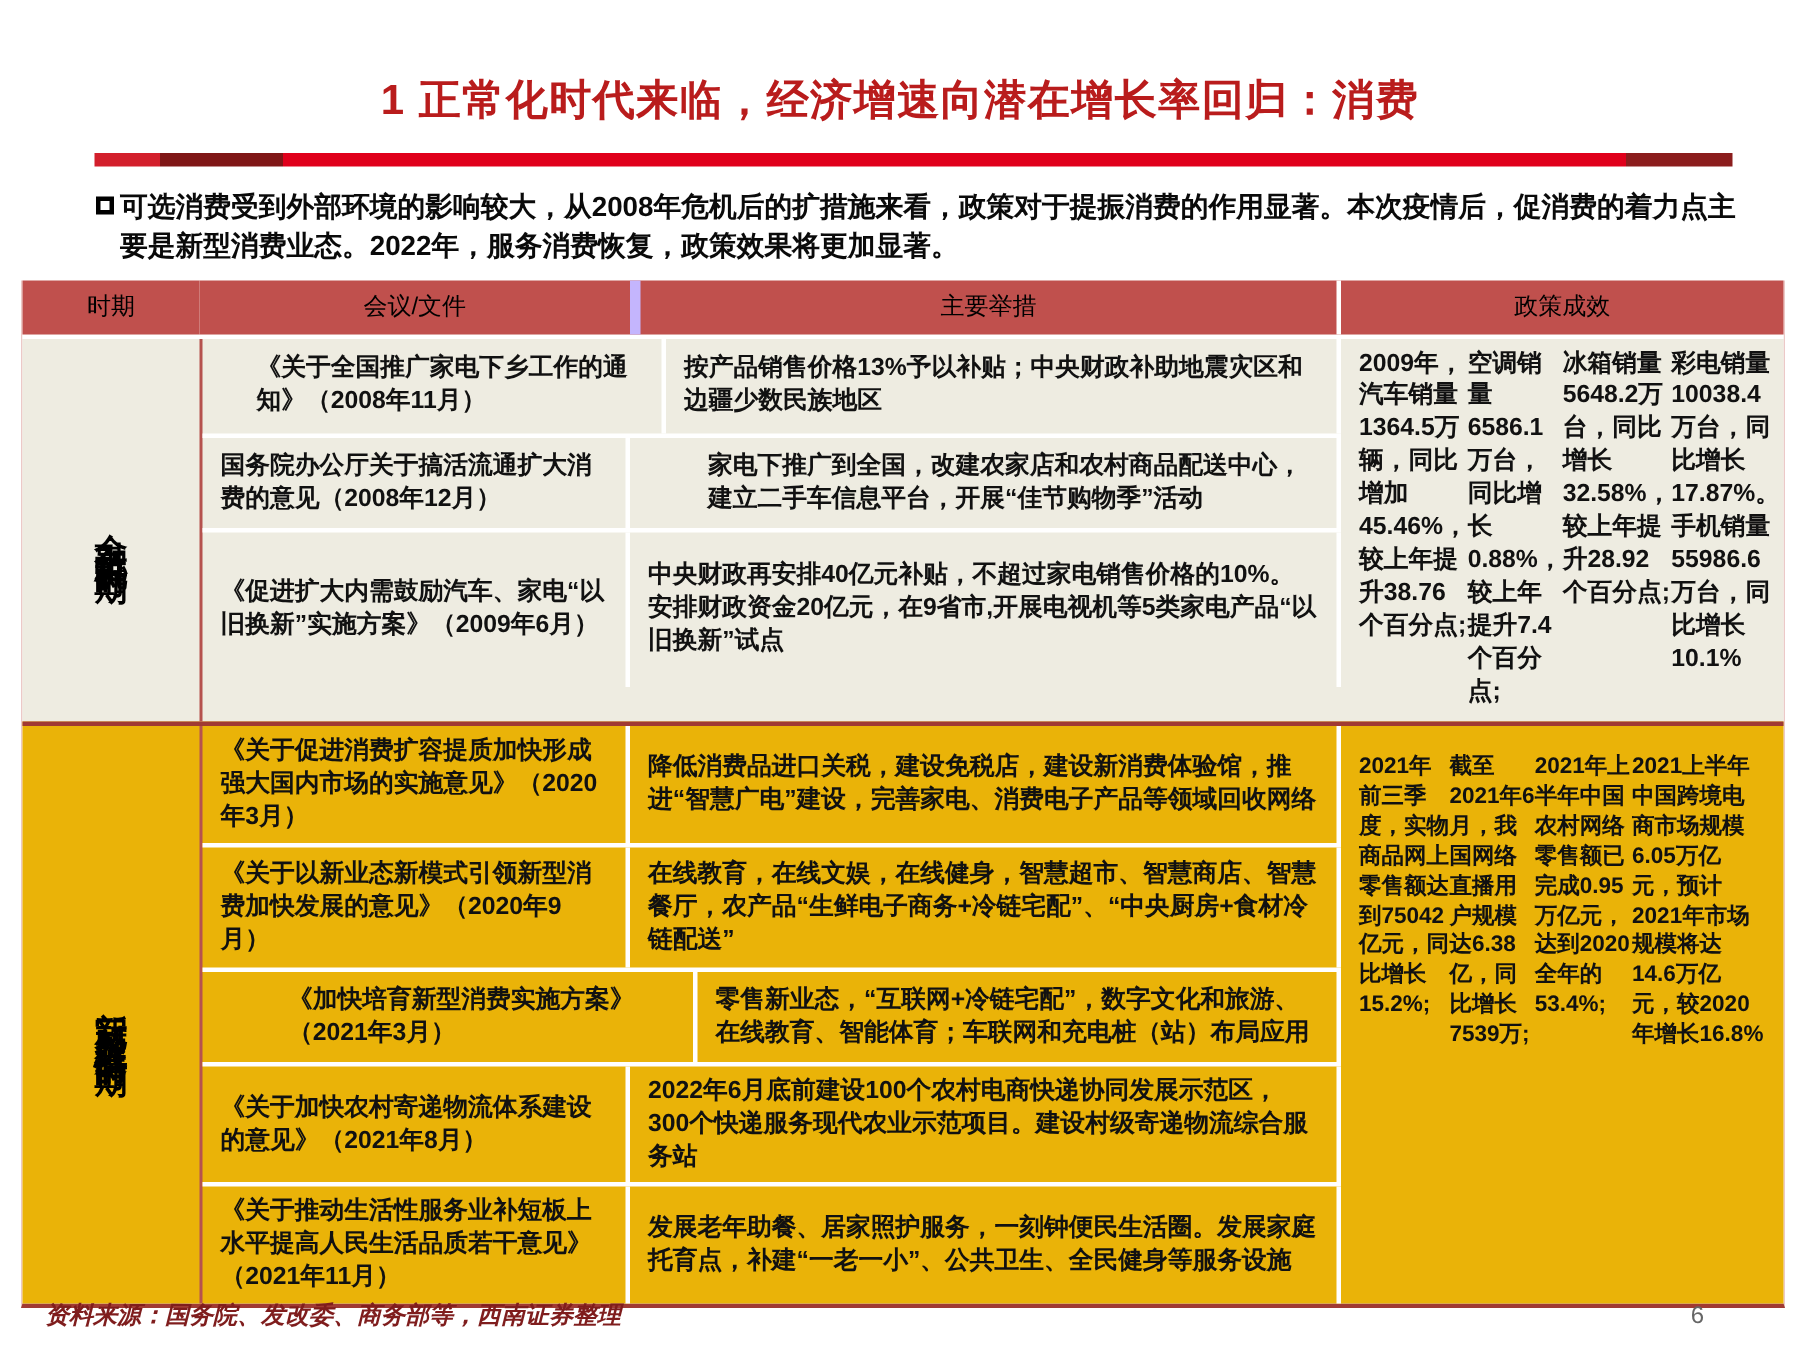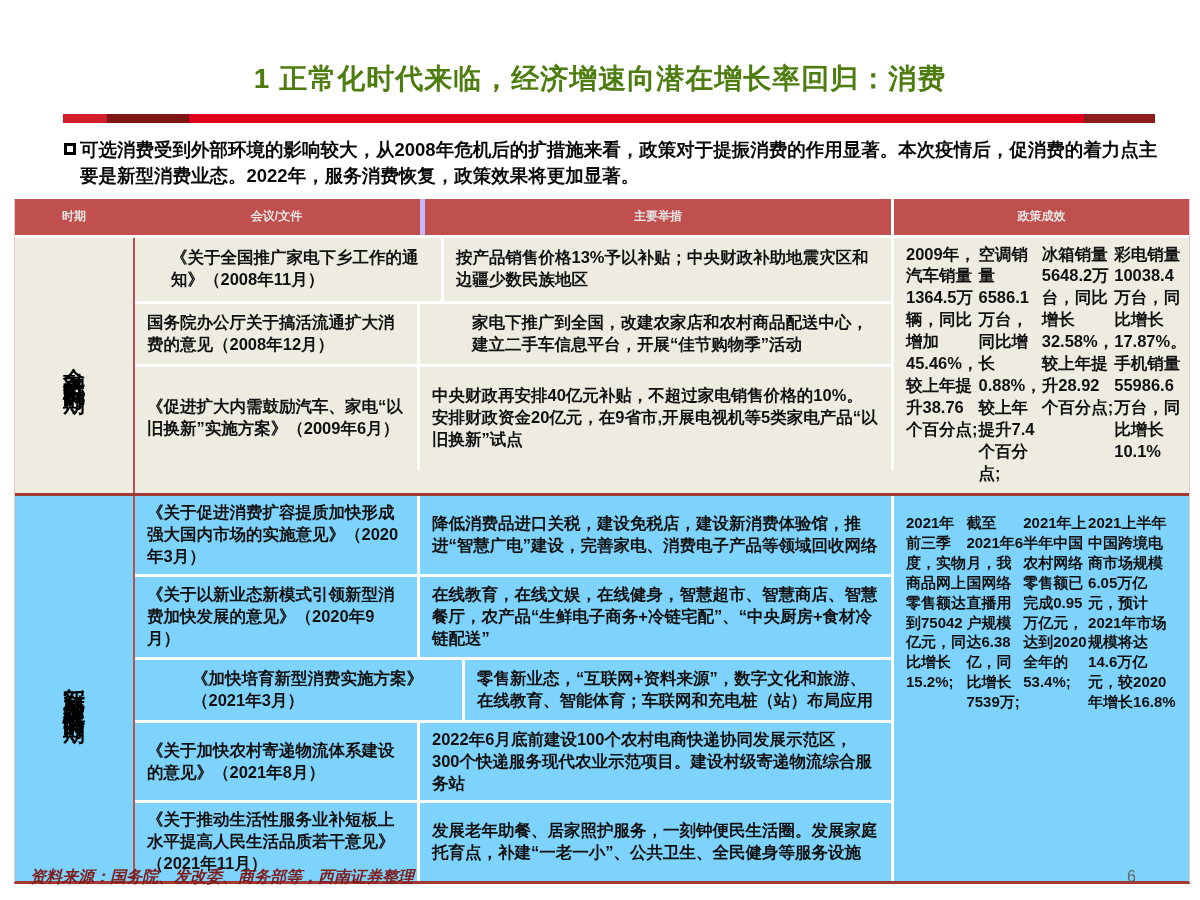--- a/index.html
+++ b/index.html
@@ -7,23 +7,23 @@
   body {
     width:1200px; height:900px;
     background:#ffffff;
     font-family:"Liberation Sans", sans-serif;
     overflow:hidden;
   }
   .slide { position:relative; width:1200px; height:900px; }
 
   
   .page-title {
-    margin:0; padding-top:60px;
+    margin:0; padding-top:48px;
     text-align:center;
-    font-size:28px; font-weight:bold; color:#4d7c0f;
+    font-size:28px; font-weight:bold; color:#b91c1c;
     letter-spacing:1px;
   }
   .title-underline {
     margin:16px 45px 0 63px;
     height:9px;
     background:linear-gradient(to right,
       #d31f2c 0%, #d31f2c 4%,
       #7f1616 4%, #7f1616 11.5%,
       #e0001b 11.5%, #e0001b 93.5%,
       #8b1d1d 93.5%, #8b1d1d 100%);
@@ -42,32 +42,32 @@
 
   
   .tbl {
     margin:9px 10px 0 14px;
     border-left:1px solid #ecc9c7;
     border-right:1px solid #ecc9c7;
     border-bottom:3px solid #a03a33;
   }
   .thead { display:flex; height:36px; }
   .th {
-    background:#c0504d; color:#e5e5e5;
-    font-size:12px; font-weight:bold;
+    background:#c0504d; color:#000000;
+    font-size:16px; font-weight:normal;
     display:flex; align-items:center; justify-content:center;
   }
   .th-period { width:118px; }
   .th-doc { width:287px; }
-  .th-measure { width:474px; border-left:5px solid #c4b5fd; border-right:3px solid #fff; }
+  .th-measure { width:474px; border-left:7px solid #c4b5fd; border-right:3px solid #fff; }
   .th-effect { flex:1; }
 
   .section { display:flex; }
   .s1 { background:#eeece1; border-top:3px solid #fff; }
-  .s2 { background:#7dd3fc; border-top:3px solid #a03a33; }
+  .s2 { background:#eab308; border-top:3px solid #a03a33; }
 
   .period-cell { width:118px; flex:none; display:flex; align-items:center; justify-content:center; }
   .period-label {
     writing-mode:vertical-rl; text-orientation:upright;
     font-size:22px; font-weight:bold; letter-spacing:5px; color:#000;
   }
 
   .rows { width:761px; flex:none; display:flex; flex-direction:column; border-left:2px solid #b5524e; }
   .row { display:flex; }
   .row + .row { border-top:3px solid #fff; }
@@ -188,21 +188,21 @@
           </div>
           <div class="measure-cell">
             <p class="cell-text">在线教育，在线文娱，在线健身，智慧超市、智慧商店、智慧餐厅，农产品“生鲜电子商务+冷链宅配”、“中央厨房+食材冷链配送”</p>
           </div>
         </div>
         <div class="row">
           <div class="doc-cell">
             <p class="cell-text">《加快培育新型消费实施方案》（2021年3月）</p>
           </div>
           <div class="measure-cell">
-            <p class="cell-text">零售新业态，“互联网+资料来源”，数字文化和旅游、在线教育、智能体育；车联网和充电桩（站）布局应用</p>
+            <p class="cell-text">零售新业态，“互联网+冷链宅配”，数字文化和旅游、在线教育、智能体育；车联网和充电桩（站）布局应用</p>
           </div>
         </div>
         <div class="row">
           <div class="doc-cell">
             <p class="cell-text">《关于加快农村寄递物流体系建设的意见》（2021年8月）</p>
           </div>
           <div class="measure-cell">
             <p class="cell-text">2022年6月底前建设100个农村电商快递协同发展示范区，300个快递服务现代农业示范项目。建设村级寄递物流综合服务站</p>
           </div>
         </div>

